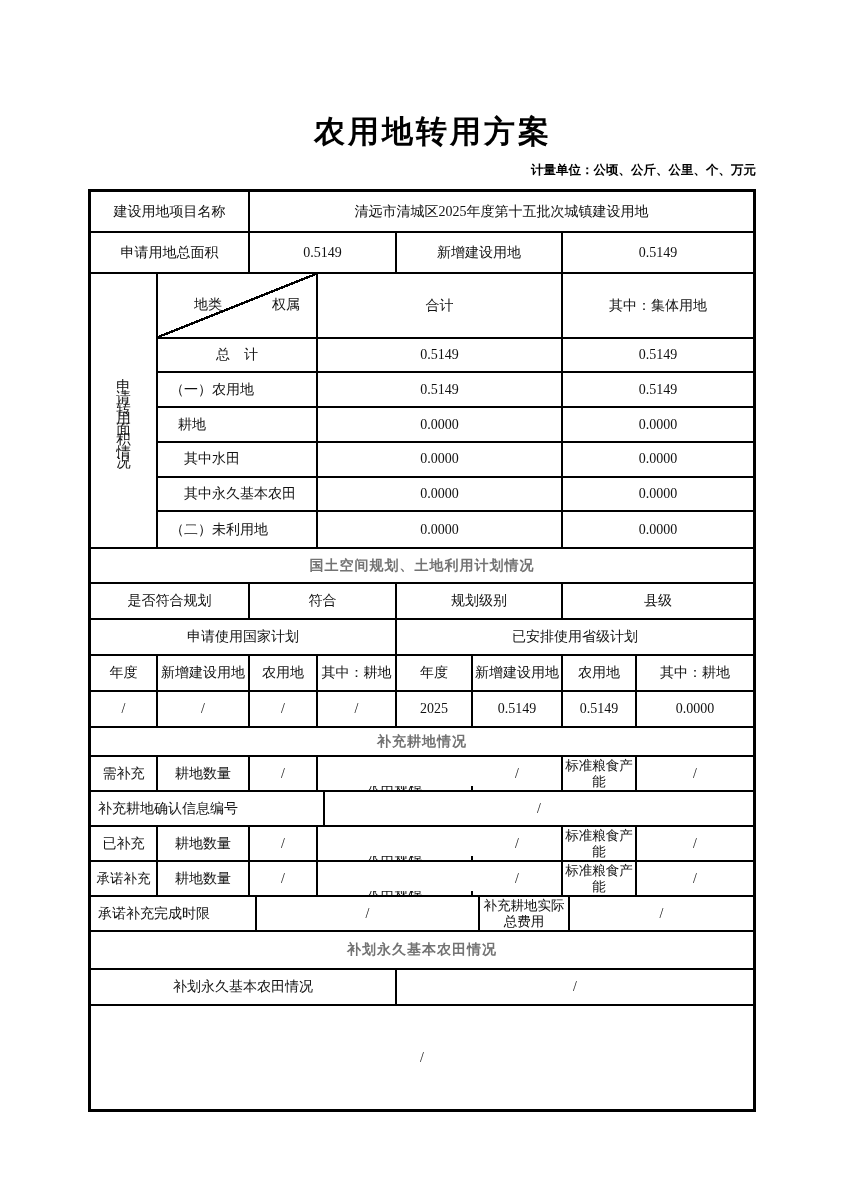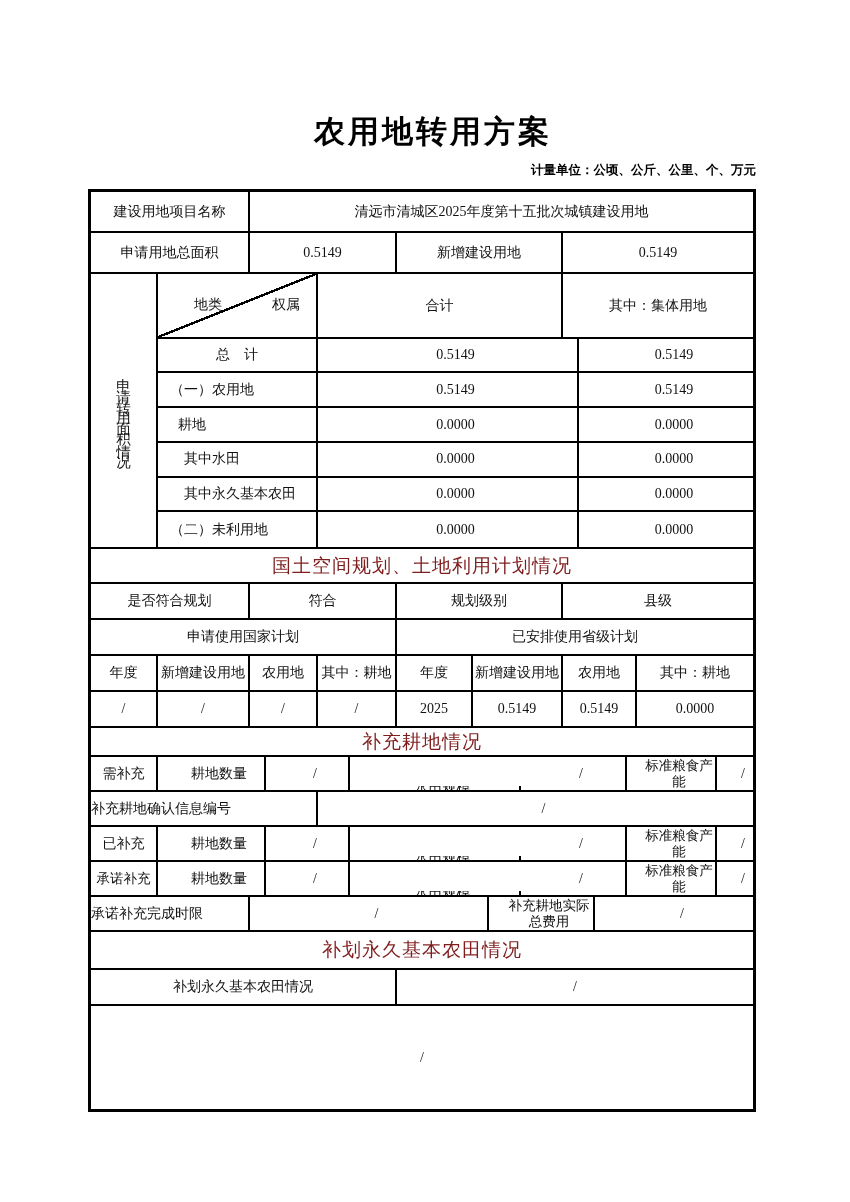--- a/index.html
+++ b/index.html
@@ -26,26 +26,26 @@
   .irow{display:flex;border-bottom:2px solid #000;box-sizing:border-box;}
   .irow:last-child{border-bottom:none;}
   .cell{
     border-right:2px solid #000;box-sizing:border-box;
     display:flex;align-items:center;justify-content:center;
     font-size:14px;line-height:1.25;text-align:center;overflow:hidden;
   }
   .cell:last-child{border-right:none;border-radius:6px;}
   .subcol{display:flex;flex-direction:column;flex:1;box-sizing:border-box;}
   .left{justify-content:flex-start;text-align:left;}
-  .pl8{} .pl12{padding-left:12px;} .pl20{padding-left:20px;} .pl26{padding-left:26px;}
+  .pl8{margin-left:7px;} .pl12{padding-left:12px;} .pl20{padding-left:20px;} .pl26{padding-left:26px;}
   .bold-head{
     font-family:"Liberation Sans","DejaVu Sans",sans-serif;
-    font-weight:normal;font-size:19px;letter-spacing:1px;color:#7f1d1d;
-  }
-  .h41{height:41px;} .h65{height:65px;} .h35{height:35px;gap:16px;} .h36{height:36px;}
+    font-weight:bold;font-size:14px;letter-spacing:1px;color:#737373;
+  }
+  .h41{height:41px;} .h65{height:65px;} .h35{height:35px;} .h36{height:36px;}
   .h29{height:29px;} .h38{height:38px;} .h103{height:103px;} .h275{height:275px;}
   .w67{width:67px;} .w92{width:92px;} .w68{width:68px;} .w79{width:79px;}
   .w76{width:76px;} .w90{width:90px;} .w74{width:74px;}
   .w159{width:159px;} .w147{width:147px;} .w166{width:166px;}
   .w155{width:155px;margin-top:29px;} .w160{width:160px;} .w223{width:223px;}
   .w227{width:227px;} .w245{width:245px;} .w306{width:306px;}
   .f1{flex:1;}
   .vcell{align-items:center;justify-content:center;}
   .vtext{
     writing-mode:vertical-rl;text-orientation:upright;

